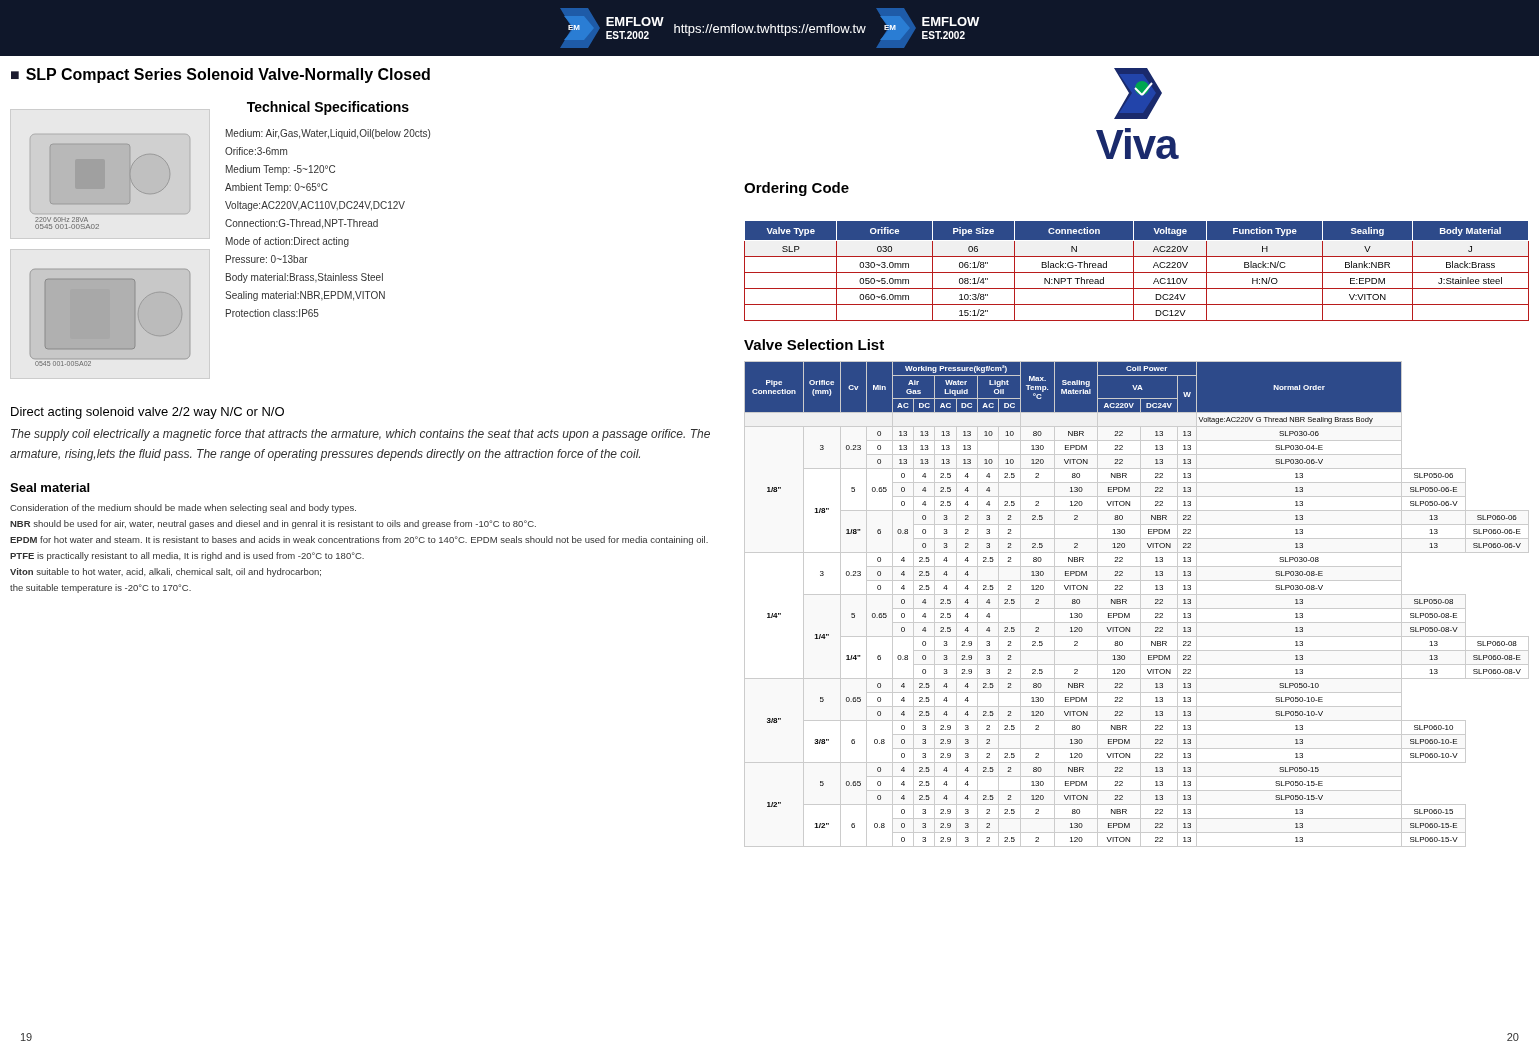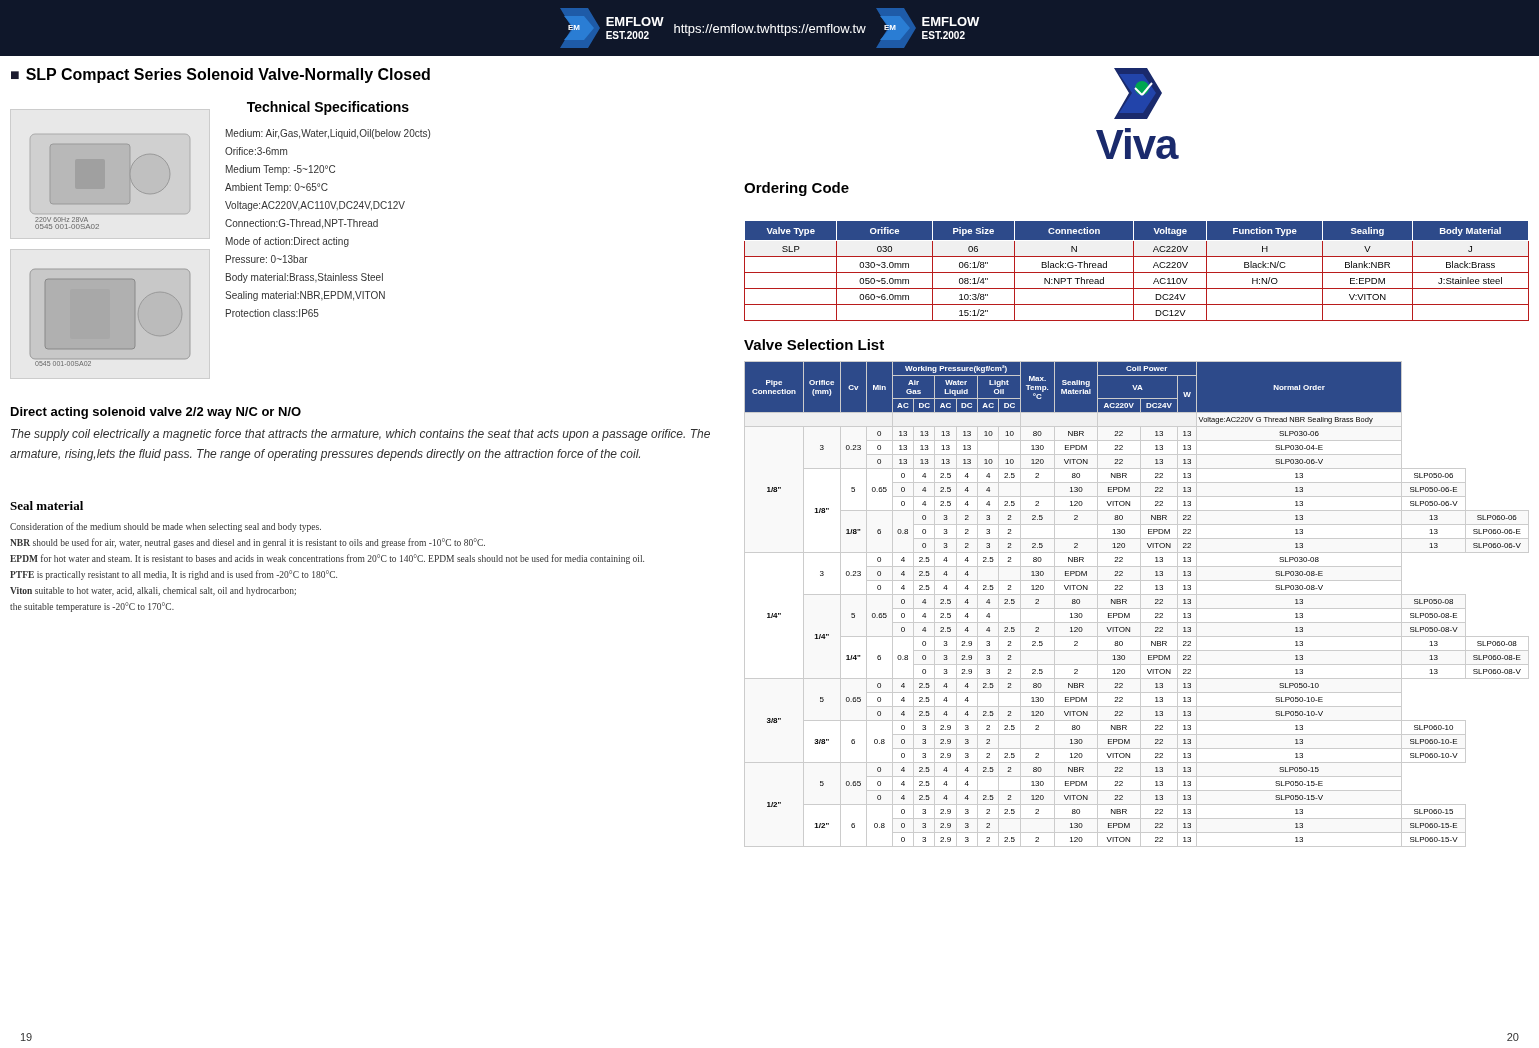--- a/index.html
+++ b/index.html
@@ -87,21 +87,21 @@
       border: 1px solid #ccc;
       margin: 10px 0;
       display: flex;
       align-items: center;
       justify-content: center;
       color: #999;
       font-size: 10px;
     }
     .direct-acting-title {
       font-size: 13px;
-      font-weight: bold;
+      font-weight: normal;
       margin: 15px 0 5px 0;
     }
     .direct-acting-text {
       font-size: 12px;
       line-height: 1.7;
       color: #333;
       font-style: italic;
     }
     .seal-title {
       font-size: 13px;
@@ -262,21 +262,21 @@
           <div>Protection class:IP65</div>
         </div>
       </div>
     </div>
 
     <div>
       <div class="direct-acting-title">Direct acting solenoid valve 2/2 way N/C or N/O</div>
       <div class="direct-acting-text">The supply coil electrically a magnetic force that attracts the armature, which contains the seat that acts upon a passage orifice. The armature, rising,lets the fluid pass. The range of operating pressures depends directly on the attraction force of the coil.</div>
     </div>
 
-    <div style="margin-top:33px;font-family:Liberation Serif, serif;">
+    <div style="margin-top:15px;">
       <div class="seal-title">Seal material</div>
       <div class="seal-text">
         <p>Consideration of the medium should be made when selecting seal and body types.</p>
         <p><strong>NBR</strong> should be used for air, water, neutral gases and diesel and in genral it is resistant to oils and grease from -10°C to 80°C.</p>
         <p><strong>EPDM</strong> for hot water and steam. It is resistant to bases and acids in weak concentrations from 20°C to 140°C. EPDM seals should not be used for media containing oil.</p>
         <p><strong>PTFE</strong> is practically resistant to all media, It is righd and is used from -20°C to 180°C.</p>
         <p><strong>Viton</strong> suitable to hot water, acid, alkali, chemical salt, oil and hydrocarbon;</p>
         <p>the suitable temperature is -20°C to 170°C.</p>
       </div>
     </div>

